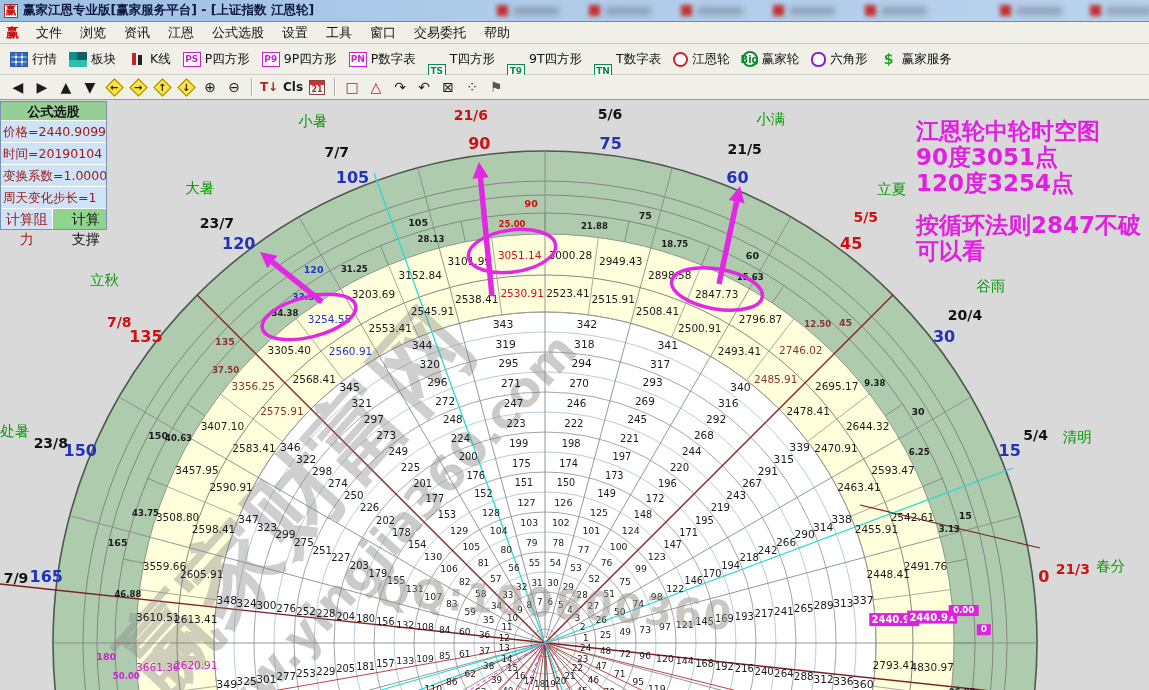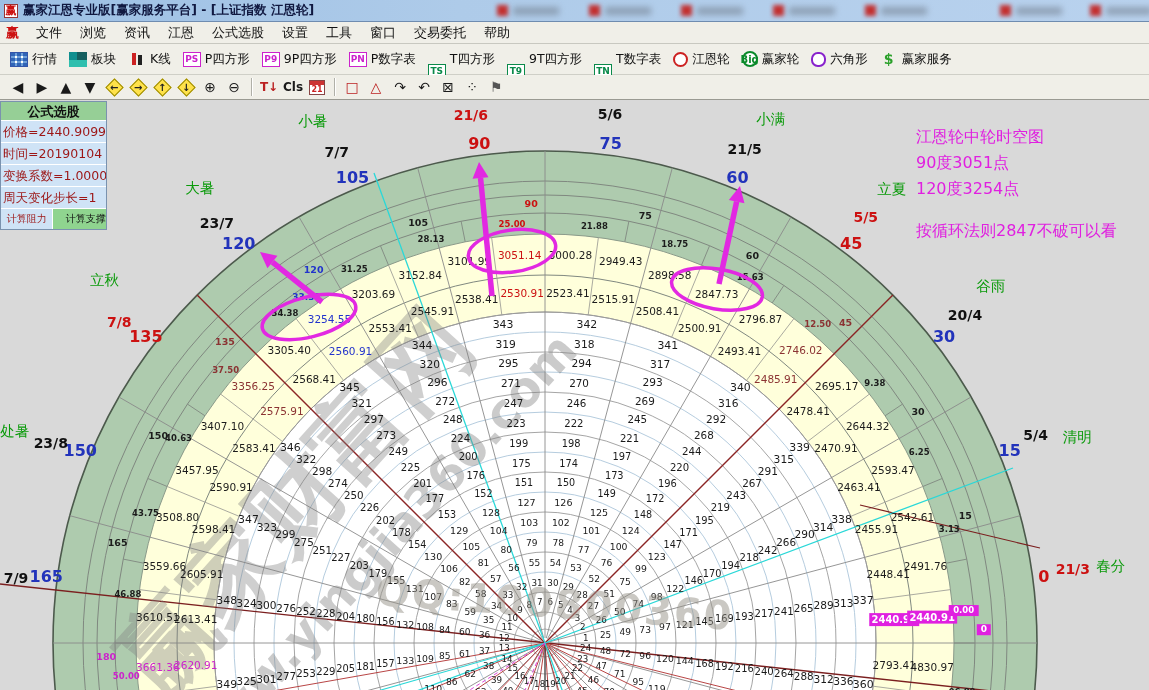--- a/index.html
+++ b/index.html
@@ -70,28 +70,28 @@
   #wheel-svg { position:absolute; left:0; top:0; }
 
   
   .panel { position:absolute; left:0px; top:1px; width:107px; border:1px solid #7a92ae;
     background:#cfe3f6; z-index:5; }
   .panel-title { height:19px; background:#96cf96; color:#101010; font-size:13px; font-weight:700;
     text-align:center; line-height:19px; border-bottom:1px solid #fff; }
   .panel-row { height:22px; background:#cfe3f6; color:#9c1616; font-size:12.5px; line-height:22px;
     padding-left:2px; border-bottom:1px solid #ffffff; white-space:nowrap; overflow:hidden; }
   .panel-btns { display:flex; }
-  .panel-btn { width:53px; height:20px; font-size:10px; line-height:20px; text-align:center;
+  .panel-btn { width:53px; height:20px; font-size:14px; line-height:20px; text-align:center;
     cursor:default; }
   .panel-btn.b1 { background:#cfe3f6; color:#9c1616; border-right:1px solid #fff; }
   .panel-btn.b2 { background:#8fd48f; color:#111;padding-left:12px; }
 
   
-  .annotation { position:absolute; left:916px; top:24px; width:232px; z-index:4;
-    font-size:16px; line-height:26px; color:#e020e0; font-weight:400; }
+  .annotation { position:absolute; left:916px; top:18px; width:232px; z-index:4;
+    font-size:23px; line-height:26px; color:#e020e0; font-weight:700; }
   .annotation .spacer { height:16px; }
 
   
 </style>
 </head>
 <body>
 
 <div id="app">
 
   <div class="titlebar">

